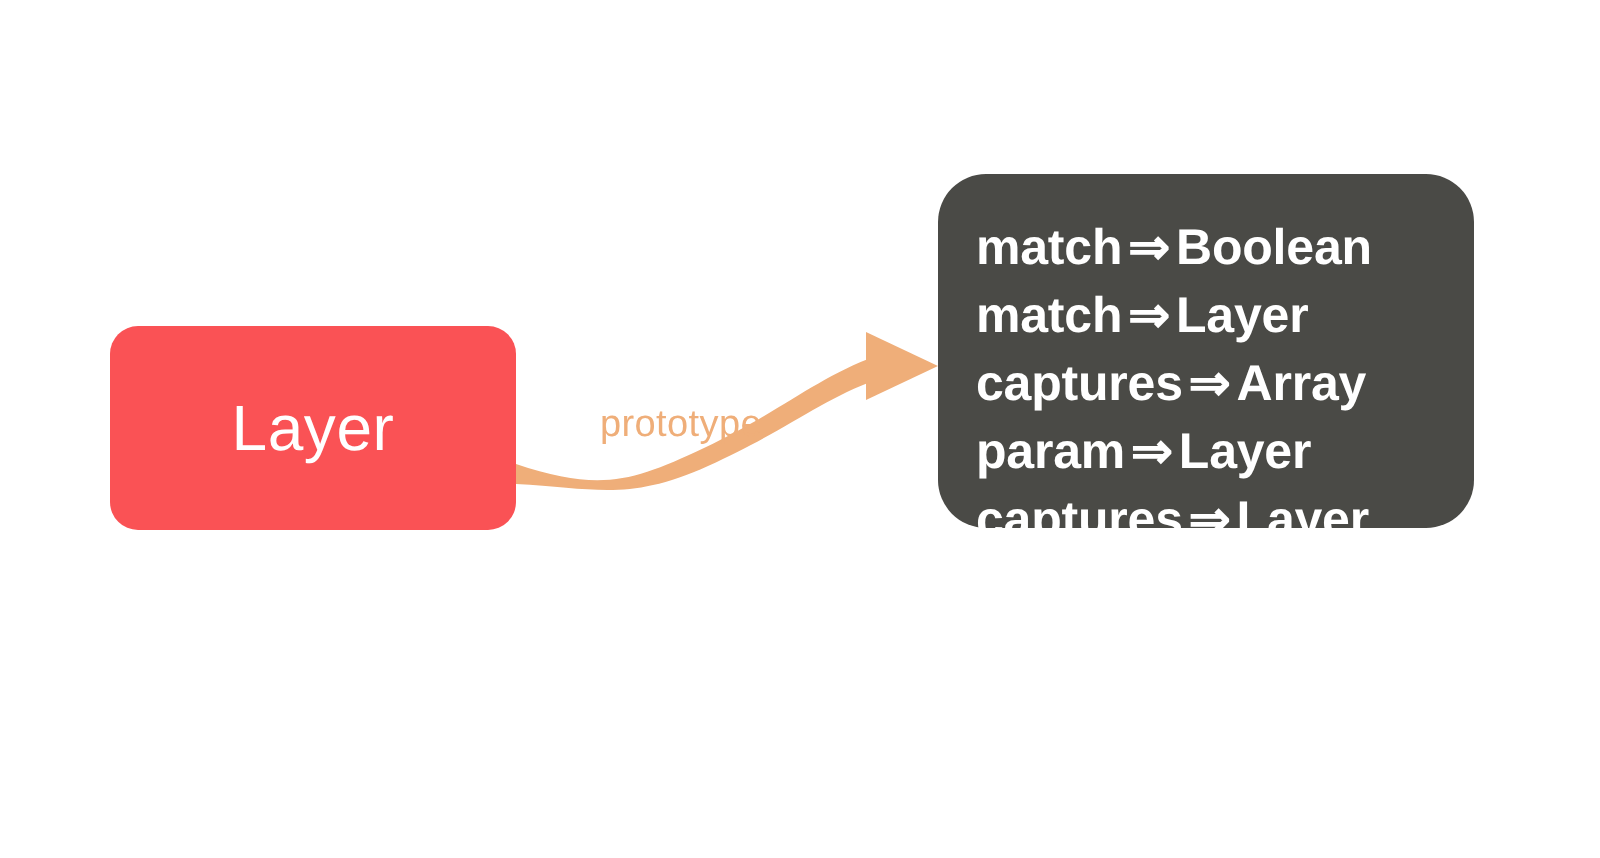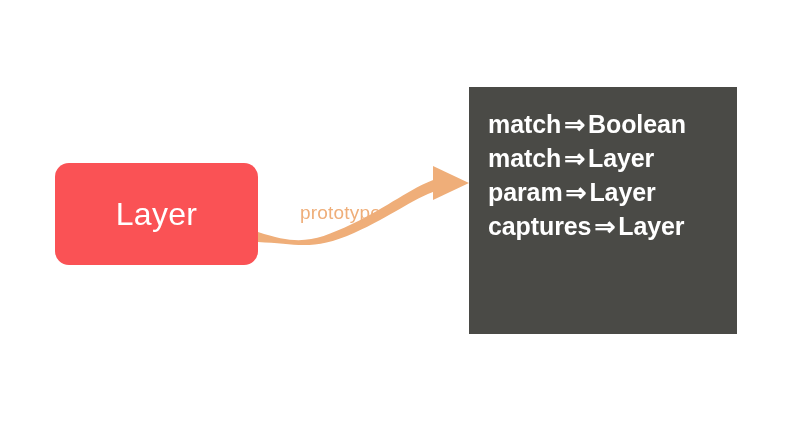--- a/index.html
+++ b/index.html
@@ -42,23 +42,23 @@
     line-height: 1;
     white-space: nowrap;
   }
 
   
   .node-target {
     position: absolute;
     left: 469px;
     top: 87px;
     width: 268px;
-    height: 247px;
+    height: 177px;
     background: #4a4a46;
-    border-radius: 0;
+    border-radius: 24px;
     box-sizing: border-box;
     padding: 20px 0 12px 19px;
   }
   .prop-list {
     list-style: none;
     margin: 0;
     padding: 0;
   }
   .prop-row {
     color: #ffffff;
@@ -120,20 +120,23 @@
 
   <div class="node-target">
     <ul class="prop-list">
       <li class="prop-row">
         <span>match</span><span class="prop-arrow">⇒</span><span>Boolean</span>
       </li>
       <li class="prop-row">
         <span>match</span><span class="prop-arrow">⇒</span><span>Layer</span>
       </li>
       <li class="prop-row">
+        <span>captures</span><span class="prop-arrow">⇒</span><span>Array</span>
+      </li>
+      <li class="prop-row">
         <span>param</span><span class="prop-arrow">⇒</span><span>Layer</span>
       </li>
       <li class="prop-row">
         <span>captures</span><span class="prop-arrow">⇒</span><span>Layer</span>
       </li>
     </ul>
   </div>
 
 </div>
 

